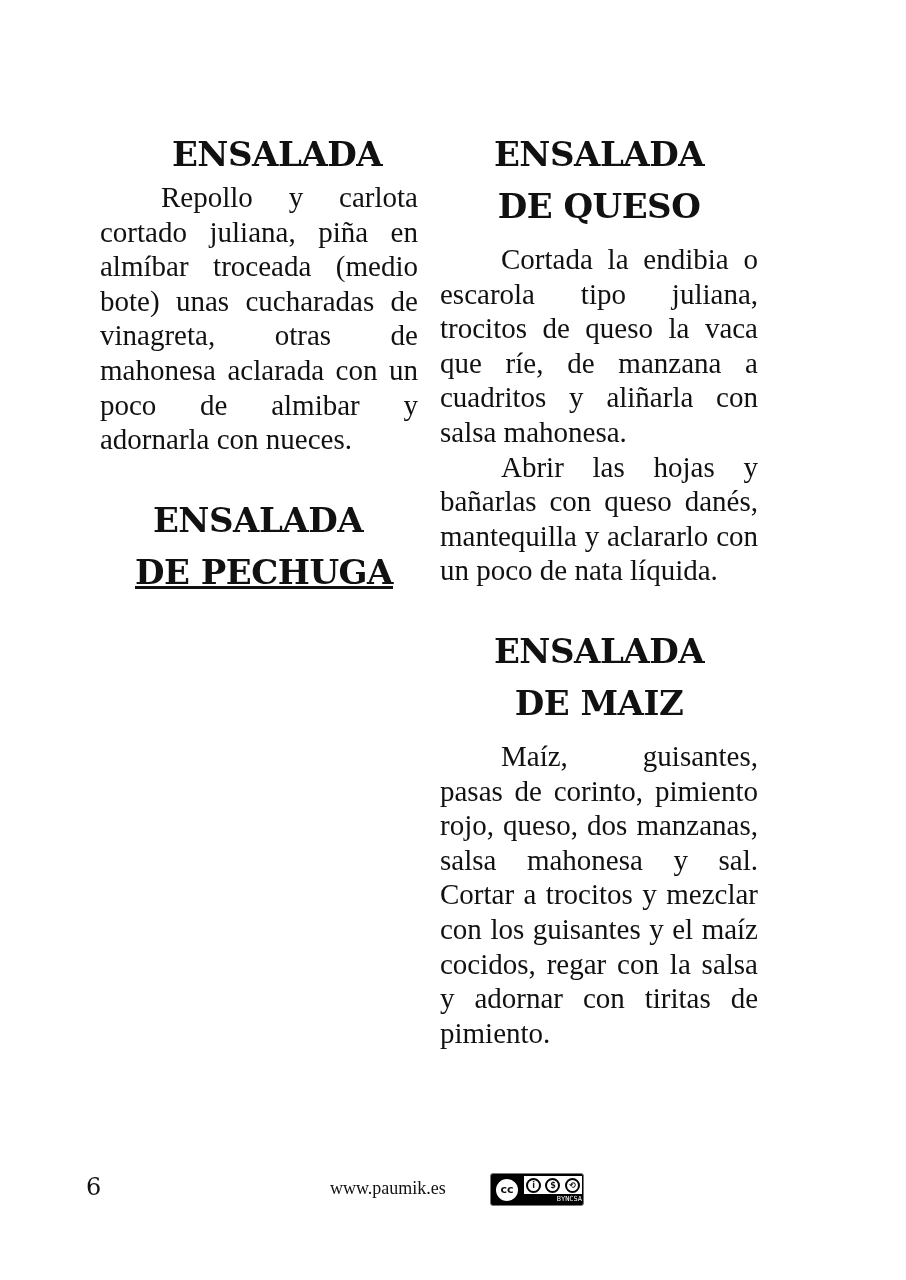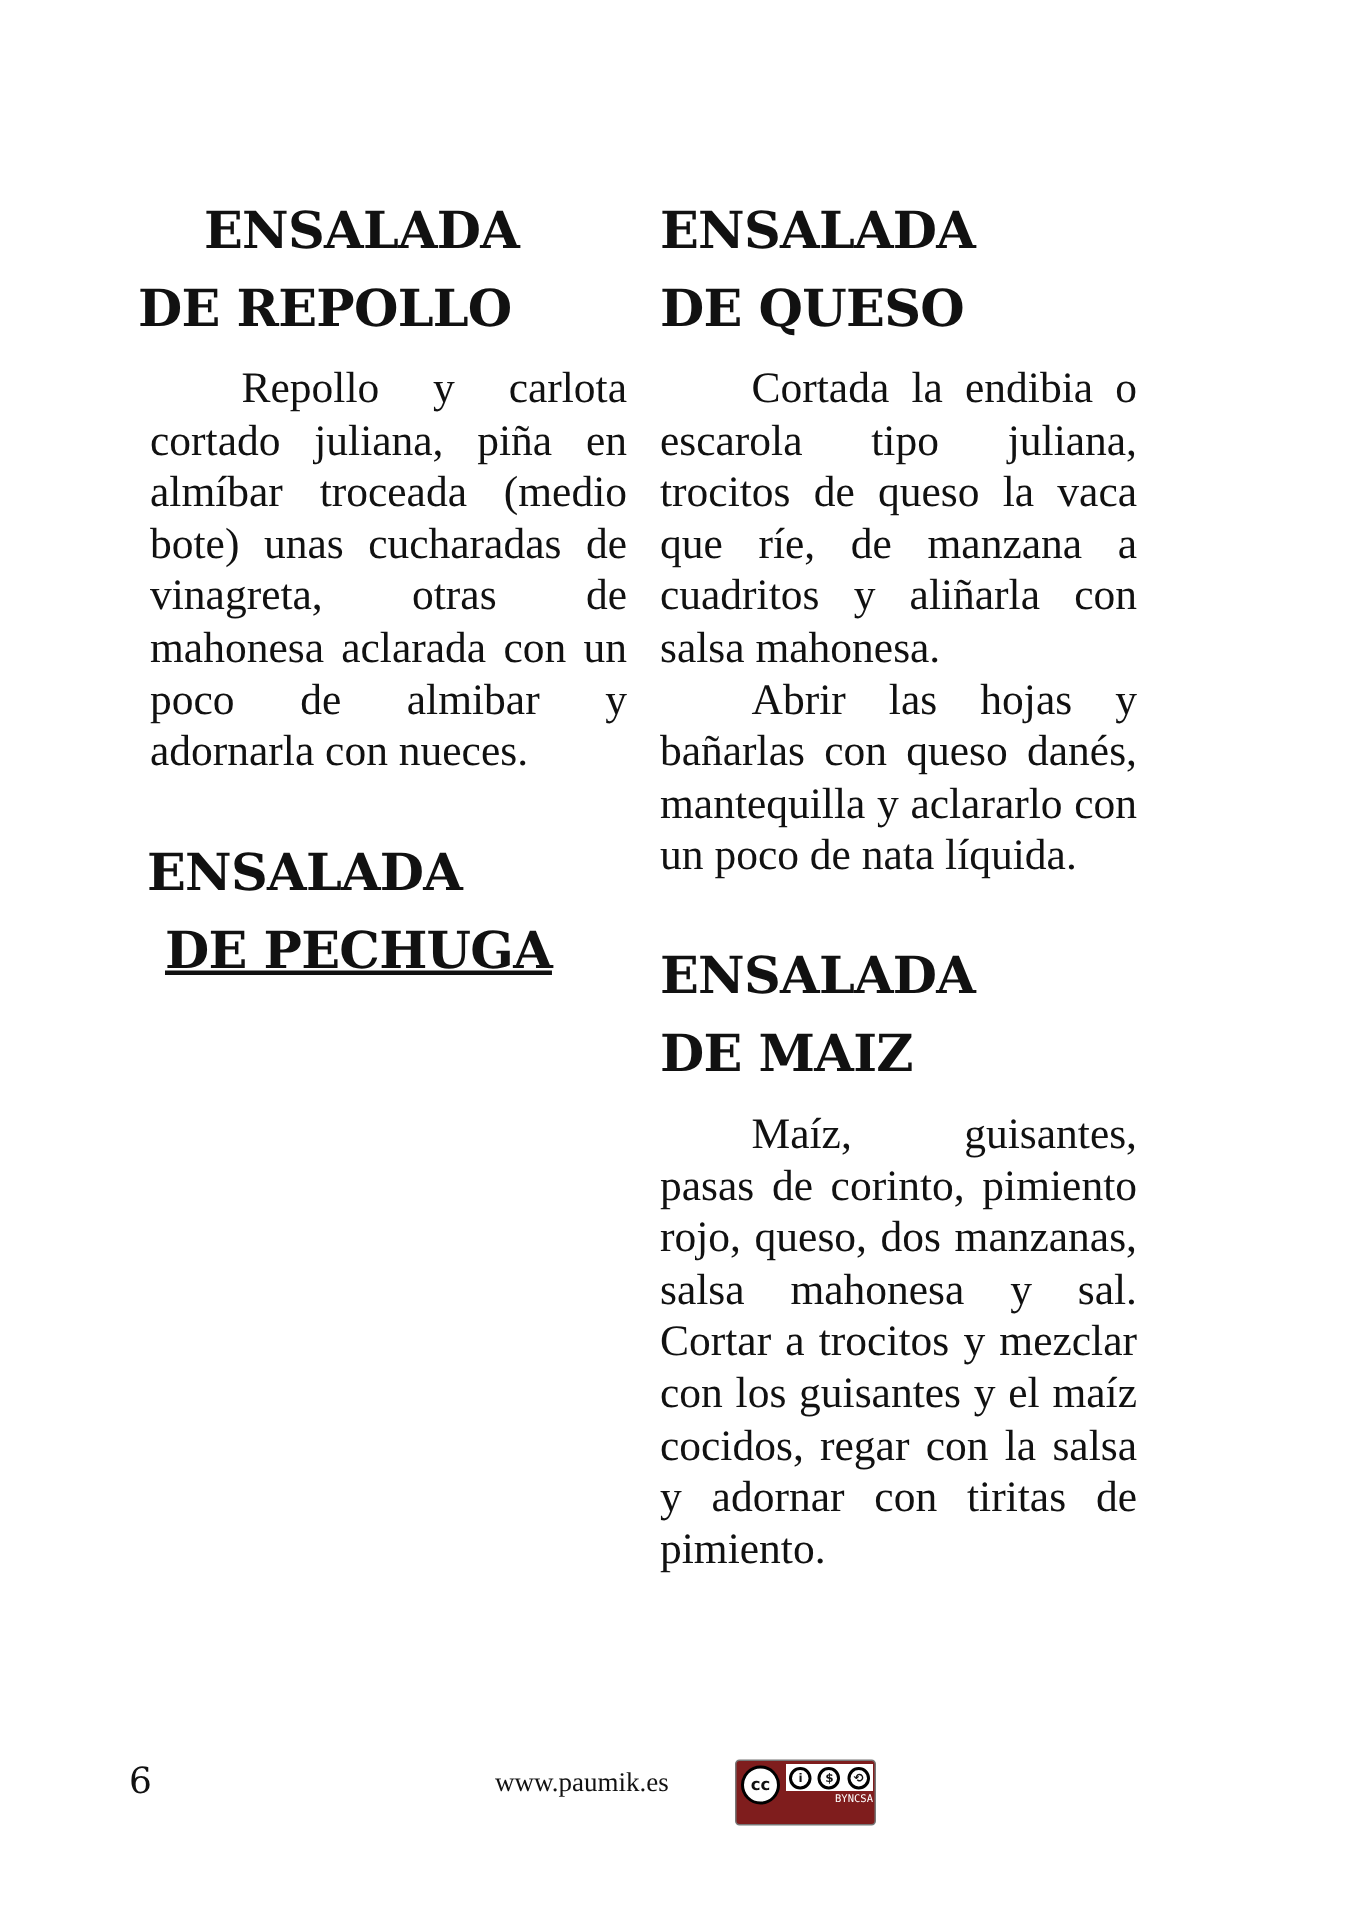--- a/index.html
+++ b/index.html
@@ -2,44 +2,41 @@
 <html><head>
 <meta charset="utf-8">
 <style>
   html, body { margin:0; padding:0; background:#ffffff; }
   body { width:906px; height:1280px; position:relative; overflow:hidden;
          font-family:"DejaVu Serif", "Liberation Serif", serif; color:#111; }
   .col { position:absolute; width:318px; }
   .col-left { left:100px; top:128px; }
   .col-right { left:440px; top:128px; }
   .title { font-family:"DejaVu Serif", serif; font-weight:bold; font-size:34px;
-           line-height:52px; text-align:left; margin:0; letter-spacing:-0.5px; }
+           line-height:52px; text-align:center; margin:0; letter-spacing:-0.5px; }
   .title span { display:block; }
   .body { font-family:"Liberation Serif", "DejaVu Serif", serif; font-size:29px;
           line-height:34.6px; text-align:justify; margin:0; }
   .body p { margin:0; text-indent:61px; text-align:justify; }
   .recipe { margin-bottom:0; }
   .footer-num { position:absolute; left:86px; top:1173px; font-family:"DejaVu Serif", serif; font-size:24px; }
   .footer-url { position:absolute; left:330px; top:1178px; font-family:"Liberation Serif", serif; font-size:18px; }
-  .cc { position:absolute; left:490px; top:1173px; width:94px; height:44px; background:#7f1d1d; border:1px solid #777; border-radius:3px; box-sizing:border-box; }
+  .cc { position:absolute; left:490px; top:1173px; width:94px; height:33px; background:#000000; border:1px solid #777; border-radius:3px; box-sizing:border-box; }
   .cc .cc-circle { position:absolute; left:3px; top:3px; width:26px; height:26px; border-radius:50%; background:#fff; border:2px solid #000; box-sizing:border-box; font:bold 11px "DejaVu Sans", sans-serif; text-align:center; line-height:22px; }
   .cc .icons { position:absolute; left:33px; top:2px; width:58px; height:18px; background:#fff; display:flex; justify-content:space-around; align-items:center; }
   .cc .ic { width:15px; height:15px; border:2px solid #000; border-radius:50%; box-sizing:border-box; font:bold 8px "DejaVu Sans", sans-serif; line-height:11px; text-align:center; }
   .cc .labels { position:absolute; left:33px; top:21px; width:58px; color:#fff; font:7px "DejaVu Sans Mono", monospace; display:flex; justify-content:flex-end; }
 </style>
 </head>
 <body>
 
 <div class="col col-left">
   <div class="recipe">
     <h2 class="title" style="padding-left:36px;">
       <span>ENSALADA</span>
-    </h2>
-    <h2 class="title" style="margin-left:-8px; margin-bottom:10px;">
-      <span>DE REPOLLO</span>
     </h2>
     <div class="body">
       <p>Repollo y carlota cortado juliana, piña en almíbar troceada (medio bote) unas cucharadas de vinagreta, otras de mahonesa aclarada con un poco de almibar y adornarla con nueces.</p>
     </div>
   </div>
 
   <div class="recipe" style="margin-top:37px;">
     <h2 class="title" style="margin-left:-2px;">
       <span>ENSALADA</span>
     </h2>

